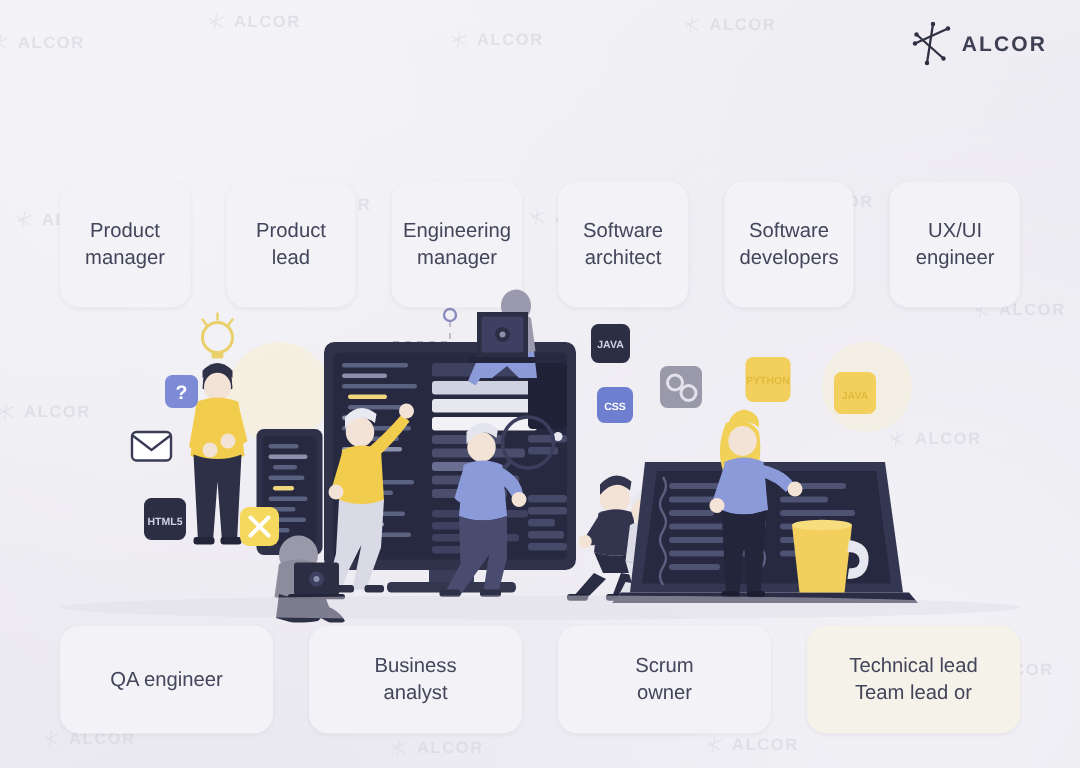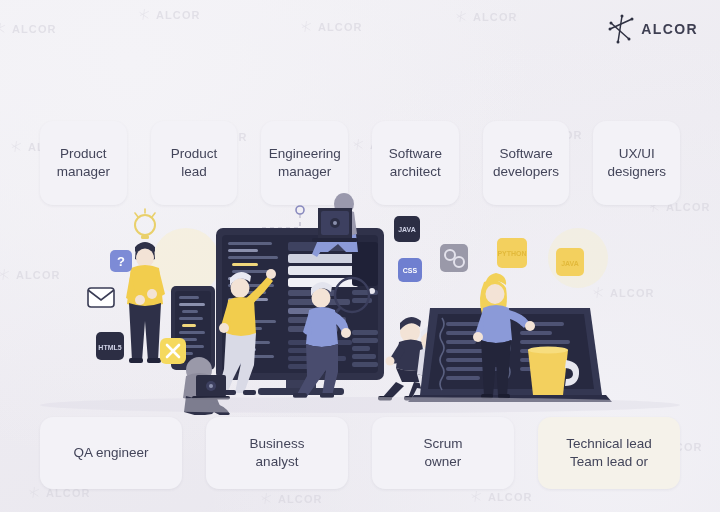--- a/index.html
+++ b/index.html
@@ -195,21 +195,21 @@
     </div>
     <div class="card cool">
       <div>
         <div>Software</div>
         <div>developers</div>
       </div>
     </div>
     <div class="card cool">
       <div>
         <div>UX/UI</div>
-        <div>designers</div>
+        <div>engineer</div>
       </div>
     </div>
   </div>
 
   <div class="illo">
     <svg class="illo-svg" viewBox="0 0 720 225">
 
       <circle cx="186" cy="72" r="34" fill="#f5efd9" opacity=".75"></circle>
       <circle cx="578" cy="68" r="30" fill="#f3eed8" opacity=".6"></circle>
 

